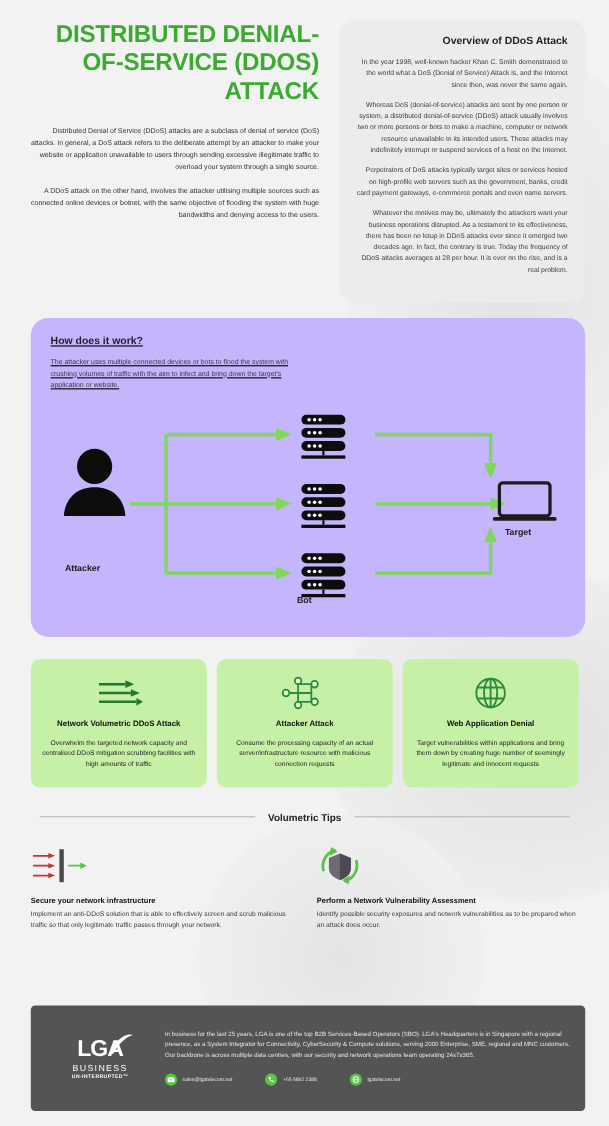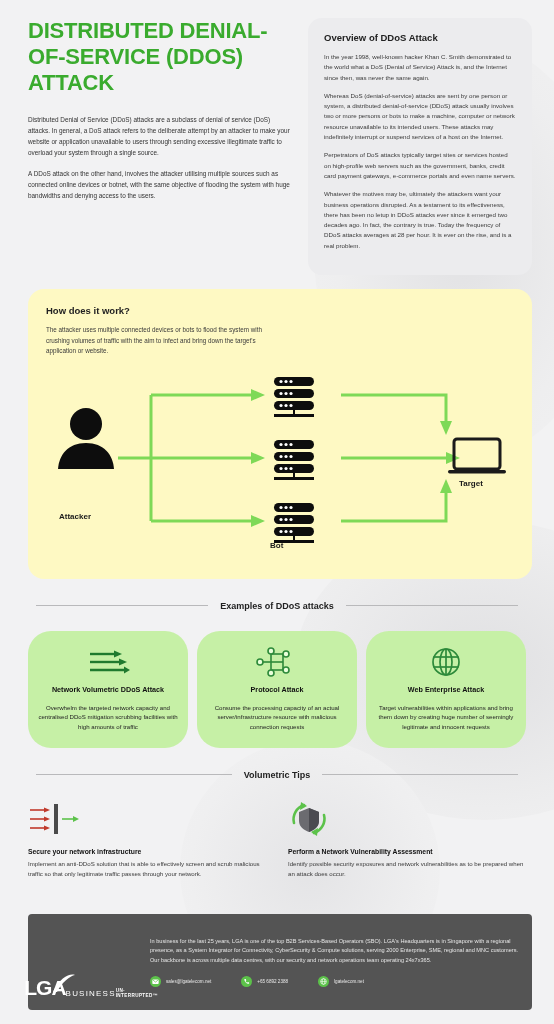--- a/index.html
+++ b/index.html
@@ -12,71 +12,71 @@
   }
   
   .bg-blob{position:absolute;border-radius:50%;pointer-events:none;}
   .blob1{width:300px;height:420px;right:-60px;top:40px;background:radial-gradient(ellipse at center,#e2e2e4 0%,#eeeeef 60%,#f2f2f3 100%);}
   .blob2{width:380px;height:300px;right:-120px;top:520px;background:radial-gradient(ellipse at center,#e0e0e2 0%,#ededee 65%,#f2f2f3 100%);}
   .blob3{width:260px;height:260px;left:180px;top:740px;background:radial-gradient(ellipse at center,#e4e4e6 0%,#efeff0 65%,#f2f2f3 100%);}
   .sheet{position:relative;z-index:2;}
 
   
   .top{display:flex;padding:18px 22px 0 28px;gap:18px;}
-  .top-left{width:262px;}
+  .top-left{width:262px;text-align:right;}
   h1.title{
     font-size:22px;line-height:26px;font-weight:bold;color:#3aab2e;
     letter-spacing:-0.2px;margin-bottom:18px;text-transform:uppercase;
   }
   p.body{font-size:6.4px;line-height:11px;color:#333;margin-bottom:10px;}
   .panel{
-    background:#ececee;border-radius:14px;padding:14px 16px 16px 16px;width:224px;
+    background:#ececee;border-radius:14px;padding:14px 16px 16px 16px;width:224px;text-align:right;
   }
   .panel h2{font-size:9.5px;font-weight:bold;color:#222;margin-bottom:9px;}
   .panel p{font-size:6.2px;line-height:10.3px;color:#3a3a3a;margin-bottom:8px;}
 
   
   .how-card{
-    margin:14px 22px 0 28px;background:#fef9c3;border-radius:16px;
-    padding:16px 18px 18px 18px;position:relative;
+    margin:14px 22px 0 28px;background:#c4b5fd;border-radius:16px;
+    padding:16px 18px 18px 18px;position:relative;text-decoration:underline;
   }
   .how-card h2{font-size:9.5px;font-weight:bold;color:#222;margin-bottom:9px;}
   .how-card p{font-size:6.3px;line-height:10.6px;color:#3a3a3a;width:230px;}
   .diagram{position:relative;height:200px;margin-top:4px;}
   .diagram svg{position:absolute;left:0;top:0;}
   .dlabel{position:absolute;font-size:8px;font-weight:bold;color:#1b1b1b;}
 
   
   .sec-head{display:flex;align-items:center;gap:12px;margin:22px 36px 0 36px;}
   .sec-head .rule{flex:1;height:1px;background:#b9b9bb;}
   .sec-head .txt{font-size:9px;font-weight:bold;color:#222;white-space:nowrap;}
 
   
   .cards{display:flex;gap:9px;margin:20px 28px 0 28px;}
   .card{
-    flex:1;background:#c6f0a6;border-radius:23px;padding:14px 10px 16px 10px;
+    flex:1;background:#c6f0a6;border-radius:9px;padding:14px 10px 16px 10px;
     text-align:center;display:flex;flex-direction:column;align-items:center;
   }
   .card .ico{height:34px;display:flex;align-items:center;justify-content:center;margin-bottom:6px;}
   .card h3{font-size:7.2px;font-weight:bold;color:#111;line-height:10px;margin-bottom:8px;}
   .card p{font-size:6.1px;line-height:9.6px;color:#232323;}
 
   
   .tips{display:flex;margin:18px 28px 0 28px;gap:22px;}
   .tip{flex:1;}
   .tip .ico{height:42px;display:flex;align-items:center;margin-bottom:8px;}
   .tip h4{font-size:6.8px;font-weight:bold;color:#111;margin-bottom:4px;}
   .tip p{font-size:6.1px;line-height:10.2px;color:#3a3a3a;}
 
   
   footer{
     position:absolute;left:28px;right:22px;bottom:14px;height:96px;
     background:#545454;border-radius:4px;display:flex;padding:12px 14px;gap:10px;z-index:3;
   }
-  .logo-wrap{width:98px;display:flex;flex-direction:row;justify-content:center;align-items:flex-end;}
+  .logo-wrap{width:98px;display:flex;flex-direction:column;justify-content:center;align-items:center;}
   .logo-main{font-size:21px;font-weight:bold;color:#fff;letter-spacing:-1px;line-height:20px;position:relative;}
   .logo-swoosh{position:absolute;right:-10px;top:-5px;}
   .logo-sub1{font-size:8px;font-weight:normal;color:#fff;letter-spacing:1.2px;margin-top:3px;}
   .logo-sub2{font-size:4.6px;font-weight:bold;color:#fff;letter-spacing:0.4px;}
   .foot-right{flex:1;display:flex;flex-direction:column;justify-content:center;}
   .foot-right p{font-size:5.6px;line-height:9.2px;color:#e6e6e6;}
   .contacts{display:flex;gap:30px;margin-top:11px;}
   .contact{display:flex;align-items:center;gap:5px;}
   .cicon{width:11px;height:11px;border-radius:50%;background:#5cc24a;display:flex;align-items:center;justify-content:center;}
   .contact span.t{font-size:4.6px;color:#e9e9e9;}
@@ -196,25 +196,20 @@
           <rect x="0" y="0" width="46" height="30" rx="3" fill="none" stroke="#1b1b1b" stroke-width="3"></rect>
           <rect x="-6" y="31" width="58" height="3.5" rx="1.7" fill="#1b1b1b"></rect>
         </g>
       </svg>
       <span class="dlabel" style="left:13px;top:125px;margin-top:26px;">Attacker</span>
       <span class="dlabel" style="left:224px;top:180px;">Bot</span>
       <span class="dlabel" style="left:413px;top:118px;text-align:center;">Target</span>
     </div>
   </div>
 
-  <div class="sec-head">
-    <div class="rule"></div>
-    <div class="txt">Examples of DDoS attacks</div>
-    <div class="rule"></div>
-  </div>
 
   <div class="cards">
     <div class="card">
       <div class="ico">
         <svg width="44" height="28" viewBox="0 0 44 28">
           <g stroke="#1f7a2e" fill="none" stroke-width="2.4">
             <path d="M4 6 H28"></path>
               <path d="M4 14 H33"></path>
               <path d="M4 22 H38"></path>
           </g>
@@ -239,37 +234,37 @@
             <path d="M16 8 H28"></path>
               <path d="M16 24 H28"></path>
             <circle cx="16" cy="5" r="3" fill="#e9ffda"></circle>
             <circle cx="16" cy="27" r="3" fill="#e9ffda"></circle>
             <circle cx="5" cy="16" r="3" fill="#e9ffda"></circle>
             <circle cx="31" cy="8" r="3" fill="#e9ffda"></circle>
             <circle cx="31" cy="24" r="3" fill="#e9ffda"></circle>
           </g>
         </svg>
       </div>
-      <h3>Protocol Attack</h3>
+      <h3>Attacker Attack</h3>
       <p>Consume the processing capacity of an actual server/infrastructure resource with malicious connection requests</p>
     </div>
 
     <div class="card">
       <div class="ico">
         <svg width="32" height="32" viewBox="0 0 32 32">
           <g stroke="#2d8a3a" fill="none" stroke-width="1.7">
             <circle cx="16" cy="16" r="13"></circle>
             <ellipse cx="16" cy="16" rx="6" ry="13"></ellipse>
             <path d="M3.5 11 H28.5"></path>
               <path d="M3.5 21 H28.5"></path>
               <path d="M16 3 V29"></path>
           </g>
         </svg>
       </div>
-      <h3>Web Enterprise Attack</h3>
+      <h3>Web Application Denial</h3>
       <p>Target vulnerabilities within applications and bring them down by creating huge number of seemingly legitimate and innocent requests</p>
     </div>
   </div>
 
   <div class="sec-head">
     <div class="rule"></div>
     <div class="txt">Volumetric Tips</div>
     <div class="rule"></div>
   </div>
 

